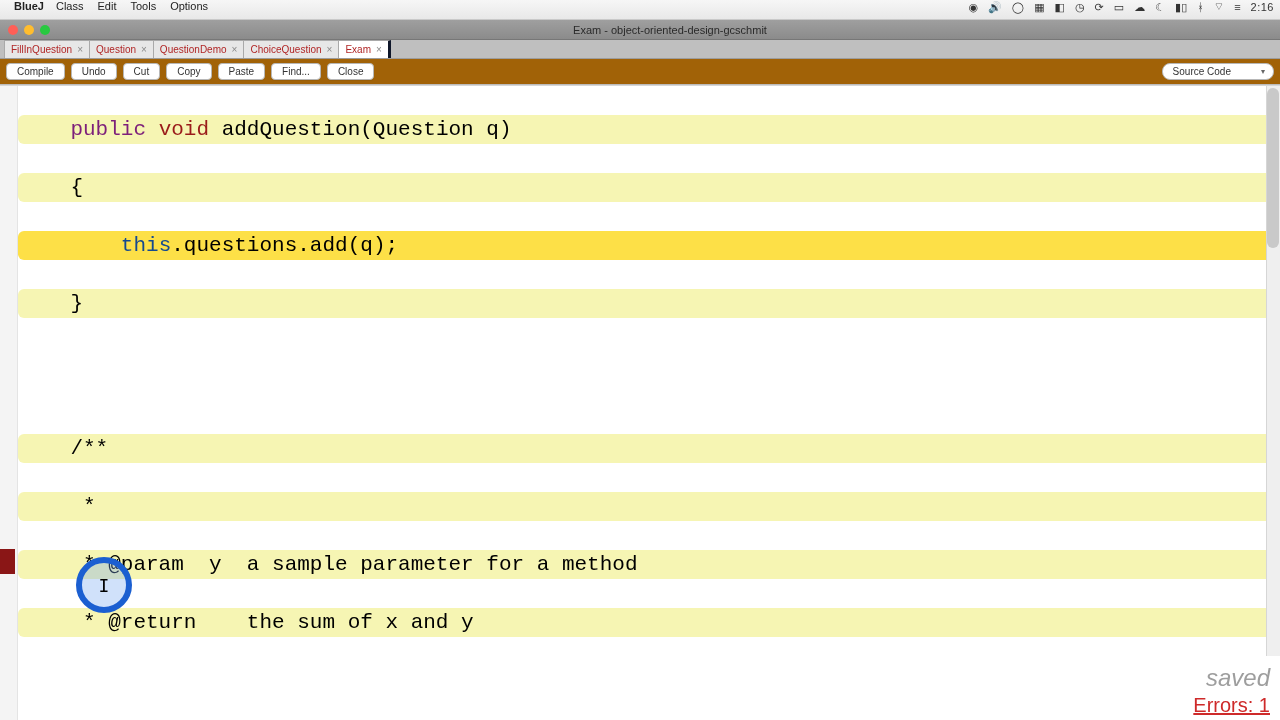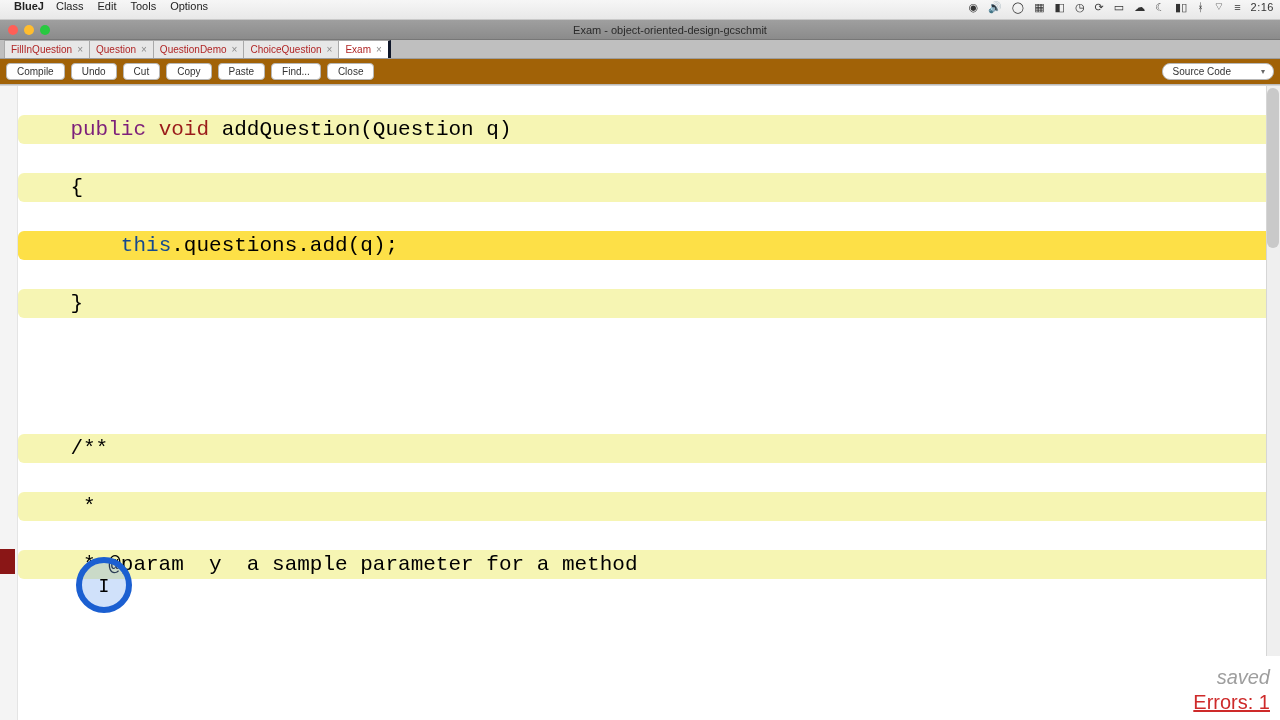--- a/index.html
+++ b/index.html
@@ -39,21 +39,21 @@
   .band-yellow{ background:#f6f5b3;}
   .band-white{ background:#fde047;}
   .kw-purple{ color:#7d1f7a;}
   .kw-red{ color:#9a1b1a;}
   .kw-blue{ color:#154a8f;}
   
   .cursor-circle{ position:absolute; width:56px; height:56px; border:6px solid #1b5fd1; border-radius:50%; background:rgba(120,170,240,0.35); display:flex; align-items:center; justify-content:center; z-index:5;}
   .cursor-circle .caret{ font-family:monospace; color:#000; font-size:18px;}
   
   .status{ position:absolute; bottom:0; right:10px; height:60px; display:flex; flex-direction:column; align-items:flex-end; justify-content:center; gap:2px;}
-  .saved{ font-style:italic; color:#9e9e9e; font-size:20px;}
+  .saved{ font-style:italic; color:#9e9e9e; font-size:24px;}
   .errors{ color:#ce2a2a; text-decoration:underline; font-size:20px;}
   .scrollbar{ position:absolute; right:0; top:86px; bottom:64px; width:14px; background:#efefef; border-left:1px solid #d6d6d6;}
   .scrollthumb{ position:absolute; right:1px; top:2px; width:12px; height:160px; background:#c9c9c9; border-radius:6px;}
 </style>
 </head>
 <body>
 
 <div class="menubar">
   <span class="apple"></span>
   <span class="app">BlueJ</span>
@@ -135,20 +135,21 @@
 <div class="line band-yellow"><span class="kw-purple">    public </span><span class="kw-red">void</span><span> addQuestion(Question q)</span></div>
 <div class="line band-yellow">    {</div>
 <div class="line band-white"><span>        </span><span class="kw-blue">this</span><span>.questions.add(q);</span></div>
 <div class="line band-yellow">    }</div>
 <div class="line band-white"></div>
 <div class="line band-white"></div>
 <div class="line band-white"></div>
 <div class="line band-yellow">    /**</div>
 <div class="line band-yellow">     *</div>
 <div class="line band-yellow">     * @param  y  a sample parameter for a method</div>
+<div class="line band-yellow">     * @return    the sum of x and y</div>
 
 
 
 
 
 
 
 
     
     <div class="cursor-circle" style="left:58px; top:471px;">

